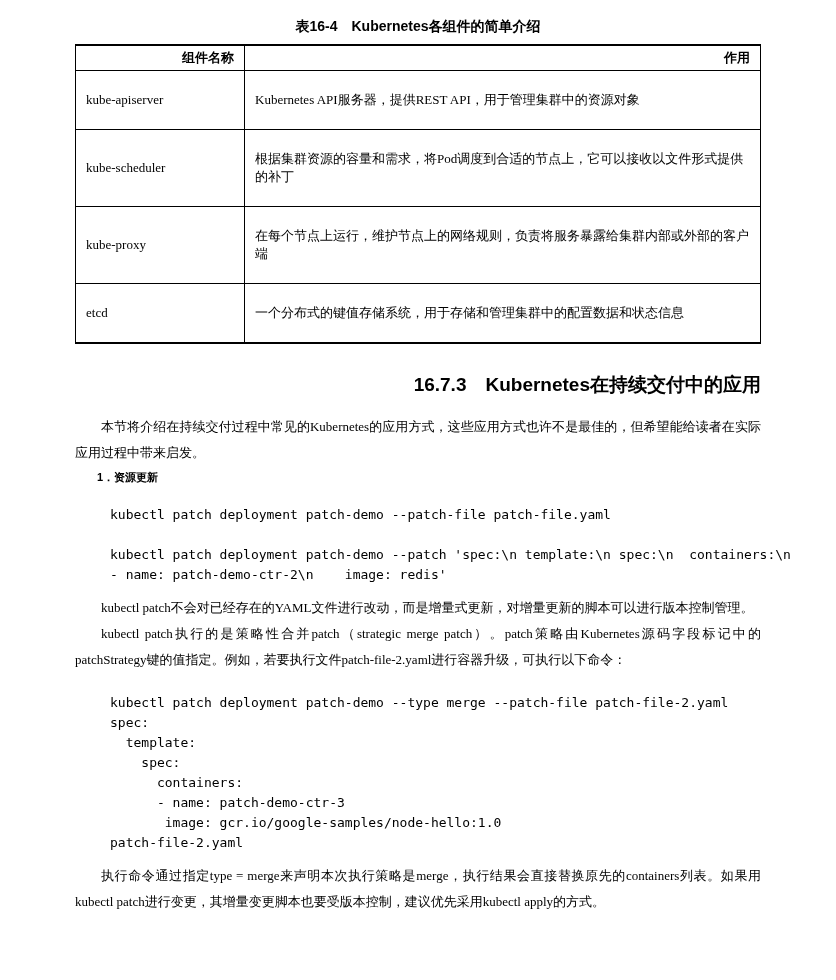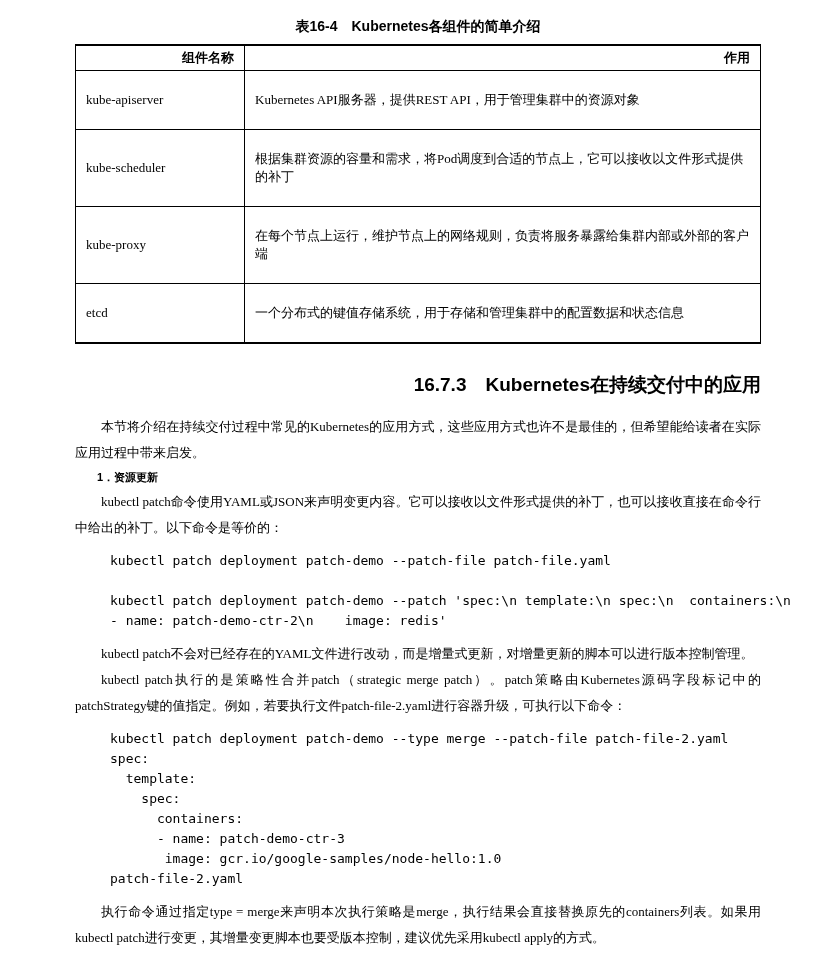--- a/index.html
+++ b/index.html
@@ -32,21 +32,21 @@
   h3.sub-heading{
     font-family:Liberation Sans, sans-serif;
     font-size:11px;font-weight:bold;margin:4px 0 4px 0;text-indent:2em;
   }
   p.body-para{
     margin:0;font-size:13px;line-height:26px;text-indent:2em;text-align:justify;
   }
   pre.code-block{
     font-family:"DejaVu Sans Mono","Liberation Mono",monospace;
     font-size:13px;line-height:20px;white-space:pre;
-    margin:10px 0 10px 35px;
+    margin:20px 0 10px 35px;
   }
 </style>
 </head>
 <body>
 
 <div class="page">
 
   <div class="table-caption">表16-4　Kubernetes各组件的简单介绍</div>
 
   <table class="components">
@@ -75,21 +75,20 @@
       </tr>
     </tbody>
   </table>
 
   <h2 class="section-heading">16.7.3　Kubernetes在持续交付中的应用</h2>
 
   <p class="body-para">本节将介绍在持续交付过程中常见的Kubernetes的应用方式，这些应用方式也许不是最佳的，但希望能给读者在实际应用过程中带来启发。</p>
 
   <h3 class="sub-heading">1．资源更新</h3>
 
-  <p class="body-para">kubectl patch命令使用YAML或JSON来声明变更内容。它可以接收以文件形式提供的补丁，也可以接收直接在命令行中给出的补丁。以下命令是等价的：</p>
 
   <pre class="code-block">kubectl patch deployment patch-demo --patch-file patch-file.yaml
 
 kubectl patch deployment patch-demo --patch 'spec:\n template:\n spec:\n  containers:\n
 - name: patch-demo-ctr-2\n    image: redis'</pre>
 
   <p class="body-para">kubectl patch不会对已经存在的YAML文件进行改动，而是增量式更新，对增量更新的脚本可以进行版本控制管理。</p>
 
   <p class="body-para">kubectl patch执行的是策略性合并patch（strategic merge patch）。patch策略由Kubernetes源码字段标记中的patchStrategy键的值指定。例如，若要执行文件patch-file-2.yaml进行容器升级，可执行以下命令：</p>
 

